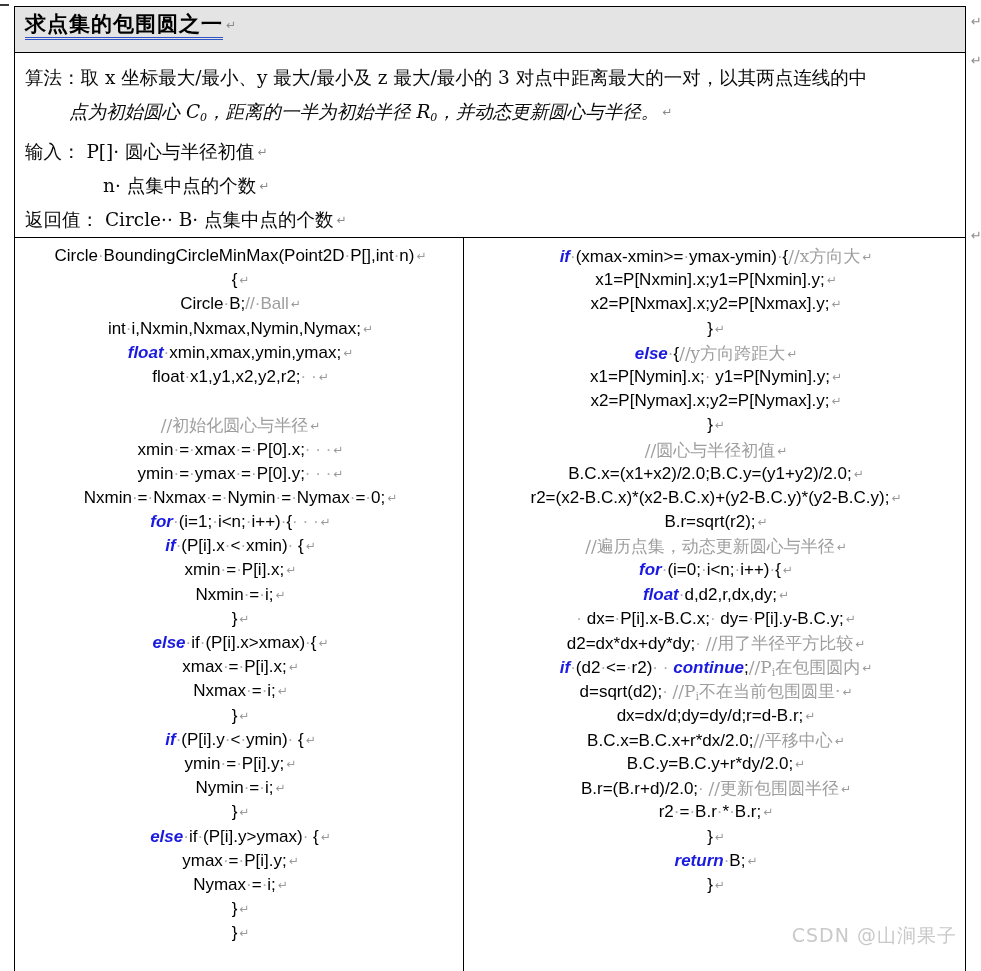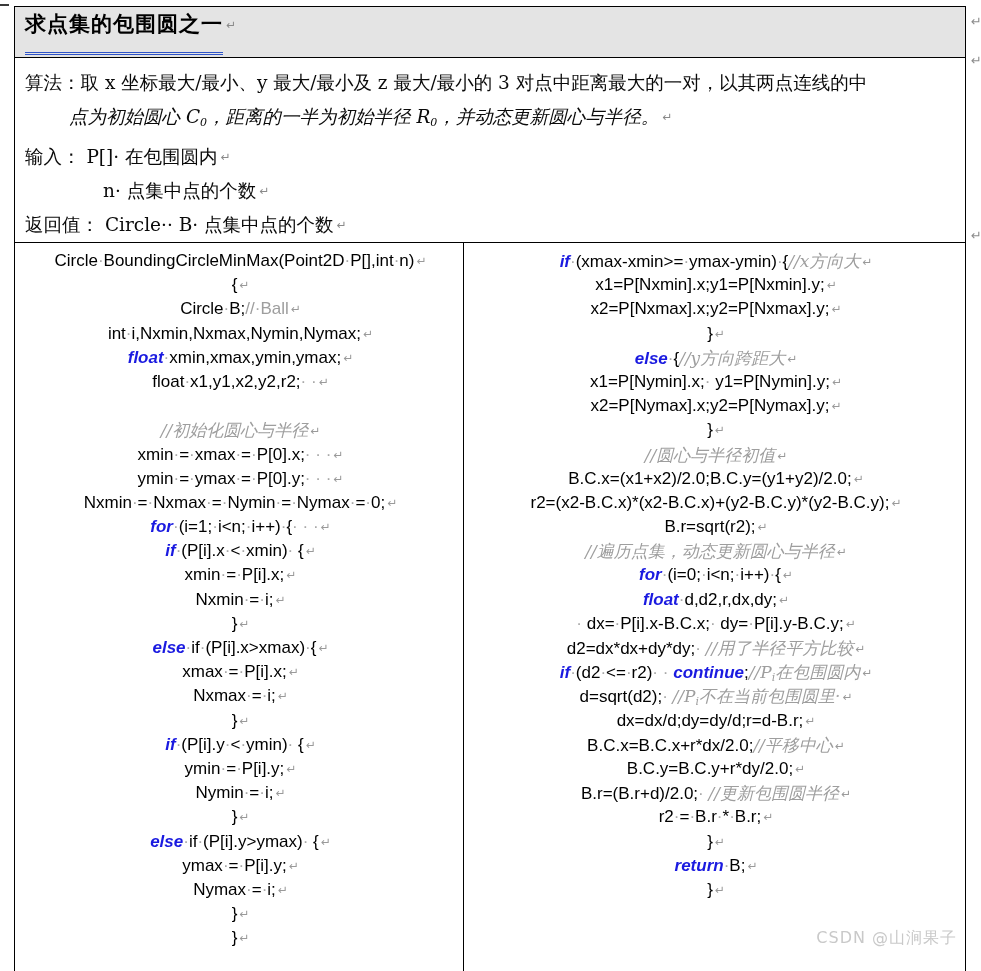--- a/index.html
+++ b/index.html
@@ -39,21 +39,21 @@
   }
   .hdr-title{
     display:inline-block;
     font-family:"DejaVu Serif","Liberation Serif",serif;
     font-weight:bold;
     font-size:21px;
     line-height:26px;
     color:#000;
     letter-spacing:1px;
     border-bottom:3px double #2f54c8;
-    padding-bottom:15px;
+    padding-bottom:0;
   }
   .pilcrow{
     color:#8a8a8a;
     font-size:12px;
     font-family:"DejaVu Sans",sans-serif;
     vertical-align:2px;
     padding-left:3px;
   }
 
   
@@ -79,39 +79,39 @@
     font-family:"Liberation Sans","DejaVu Sans",sans-serif;
     font-size:17px;
     line-height:24.2px;
     color:#000;
     white-space:pre-wrap;
     text-align:center;
   }
   .code .ln{display:block;height:24.2px;white-space:nowrap;}
   .kw{color:#1a1ae0;font-style:italic;font-weight:bold;}
   .cmt{color:#9e9e9e;}
-  .cmt.cjk{font-family:"DejaVu Serif","Liberation Serif",serif;font-style:italic;margin-top:8px;}
+  .cmt.cjk{font-family:"DejaVu Serif","Liberation Serif",serif;margin-top:8px;}
   .dot{color:#a8a8a8;}
   .ret{color:#9a9a9a;font-size:12px;padding-left:2px;vertical-align:1px;}
   .sub{font-size:11px;vertical-align:-3px;}
 
   
   .margin-ret{
     position:absolute;
     color:#8c8c8c;
     font-size:13px;
     font-family:"DejaVu Sans",sans-serif;
   }
 
   
   .watermark{
     position:absolute;
     right:24px;bottom:22px;
     font-family:"DejaVu Sans","Liberation Sans",sans-serif;
-    font-size:16px;
+    font-size:19px;
     color:#c9c9c9;
     letter-spacing:1px;
     white-space:nowrap;
   }
 </style>
 </head>
 <body>
 
 <div class="page">
 
@@ -134,21 +134,21 @@
         </td>
       </tr>
 
       <tr>
         <td class="desc-cell" colspan="2">
 
           <div class="desc-line">算法：取 x 坐标最大/最小、y 最大/最小及 z 最大/最小的 3 对点中距离最大的一对，以其两点连线的中</div>
 
           <div class="desc-line ind"><span>点为初始圆心 C</span><sub>0</sub><span>，距离的一半为初始半径 R</span><sub>0</sub><span>，并动态更新圆心与半径。</span><span class="pilcrow">↵</span></div>
 
-          <div class="desc-line"><span>输入：</span> <span>P[]· 在包围圆内</span><span class="pilcrow">↵</span></div>
+          <div class="desc-line"><span>输入：</span> <span>P[]· 圆心与半径初值</span><span class="pilcrow">↵</span></div>
 
           <div class="desc-line" style="padding-left:78px;"><span>n· 点集中点的个数</span><span class="pilcrow">↵</span></div>
 
           <div class="desc-line"><span>返回值：</span> <span>Circle·· B· 点集中点的个数</span><span class="pilcrow">↵</span></div>
 
         </td>
       </tr>
 
       <tr>
         <td class="code-cell">

